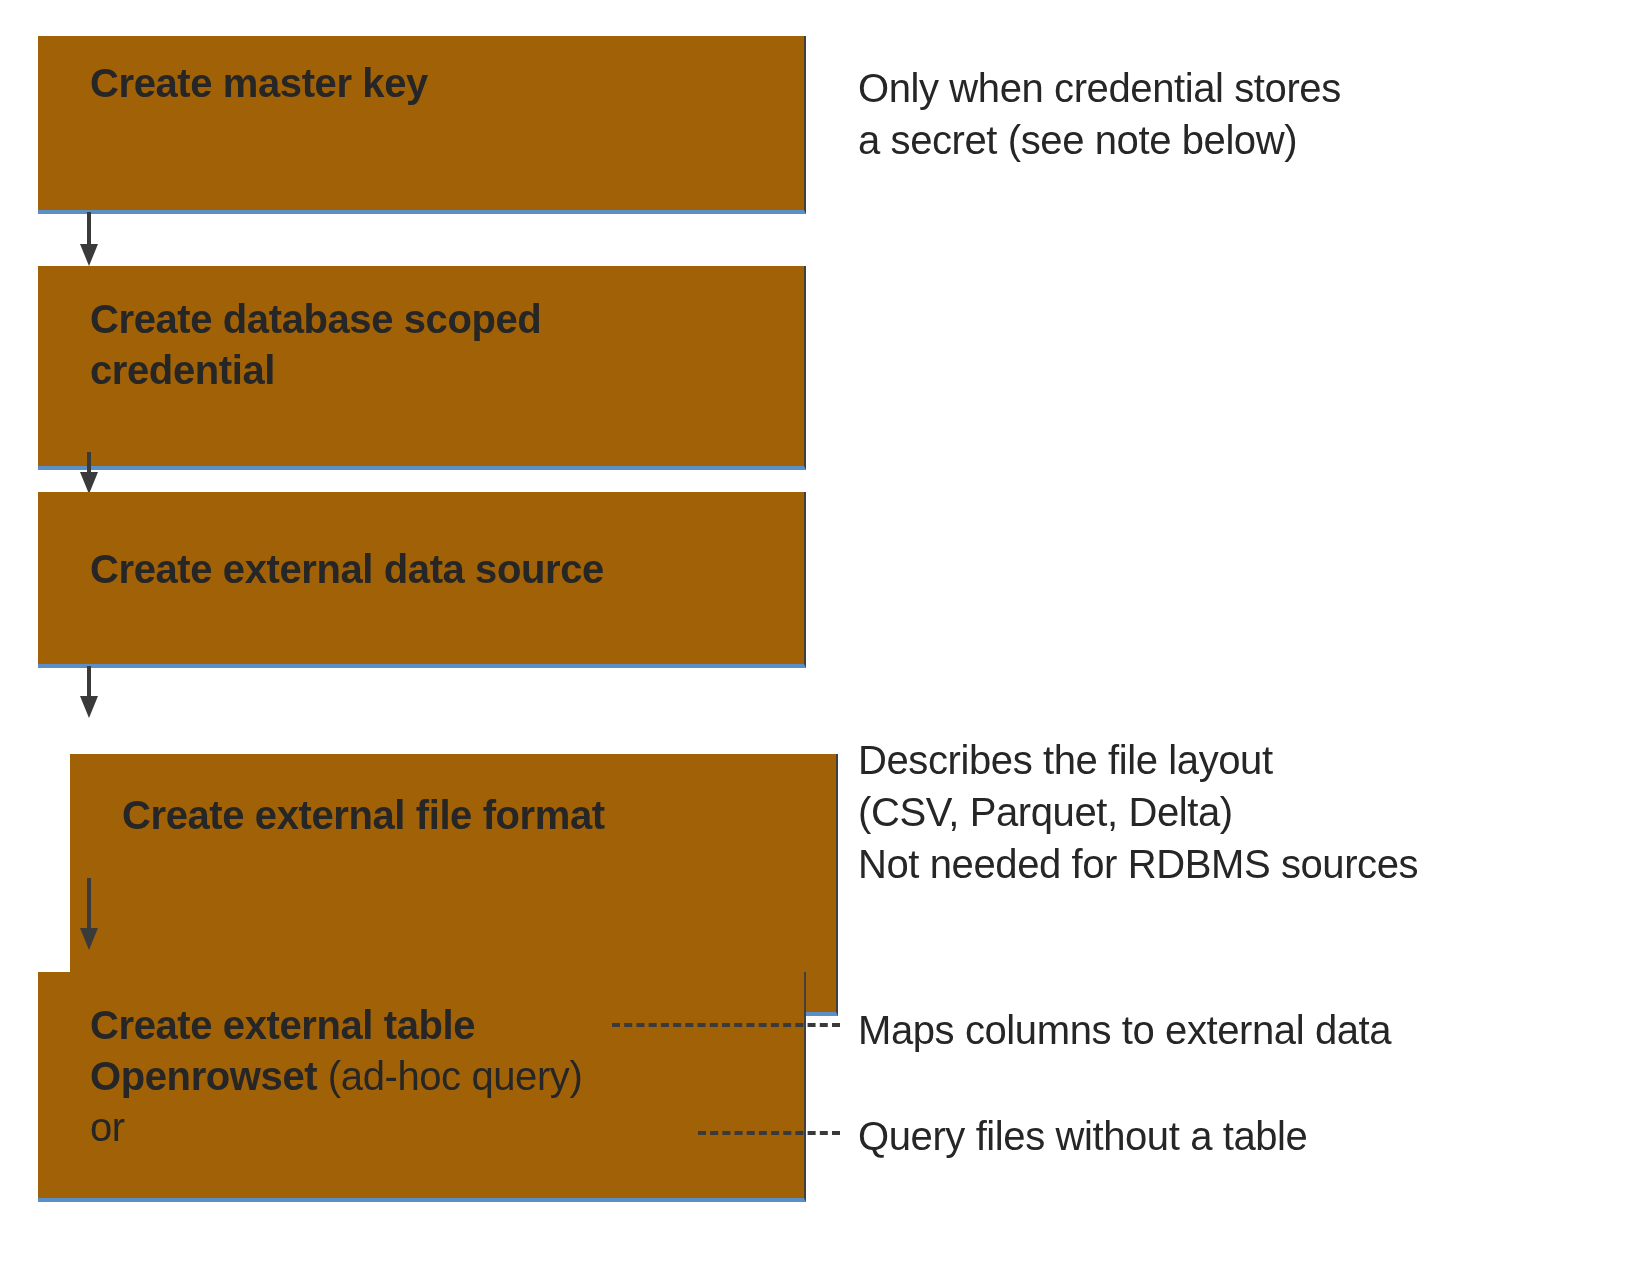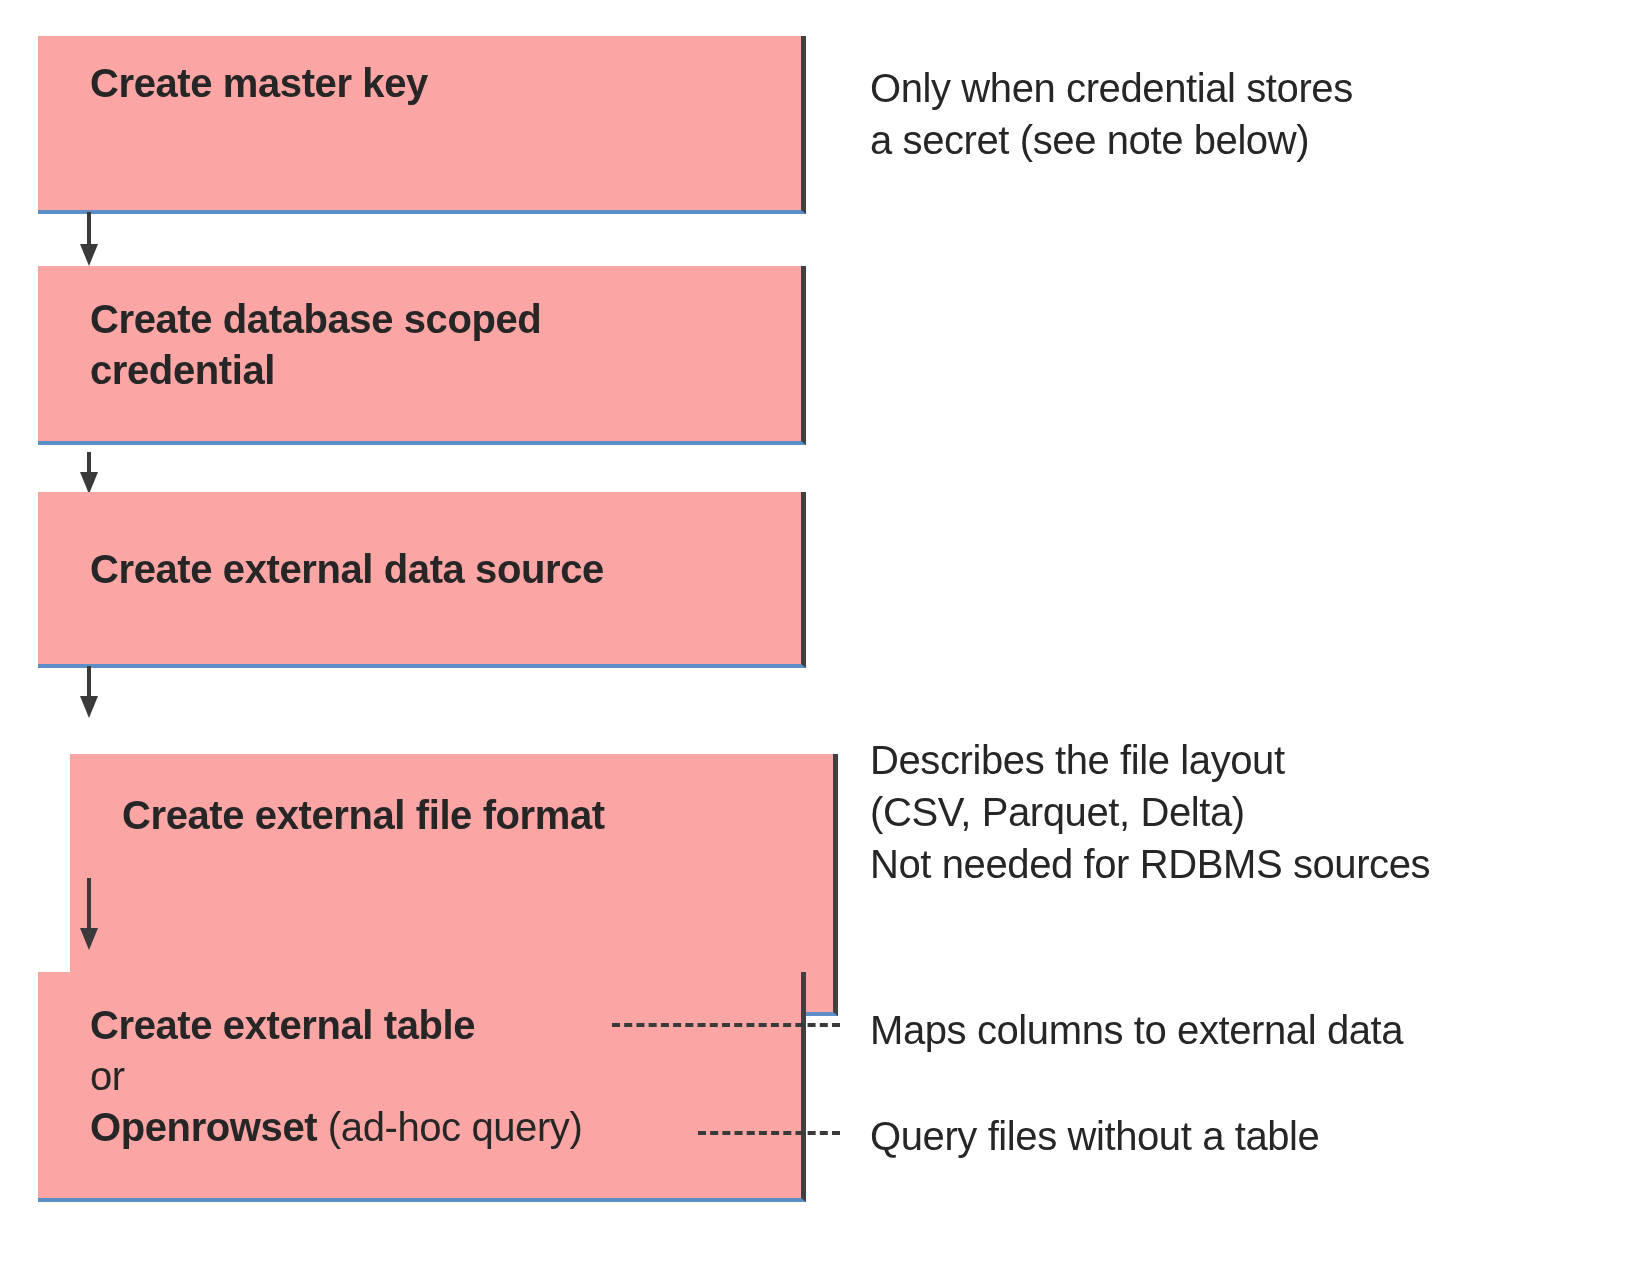--- a/index.html
+++ b/index.html
@@ -18,23 +18,23 @@
     position: relative;
     width: 1638px;
     height: 1284px;
   }
 
   
   .flow-box {
     position: absolute;
     left: 38px;
     width: 768px;
-    background: #fca5a5;
+    background: #a16207;
     border-bottom: 4px solid #5b8fc7;
-    border-right: 5px solid #404040;
+    border-right: 2px solid #404040;
     box-sizing: border-box;
   }
   .box-text {
     position: absolute;
     left: 52px;
     right: 14px;
     font-size: 40px;
     line-height: 1.28;
     color: #262626;
     letter-spacing: -0.4px;
@@ -42,21 +42,21 @@
   .box-text .strong {
     font-weight: bold;
   }
   .box-text .normal {
     font-weight: normal;
   }
   .ln { display: block; white-space: nowrap; }
 
   
   #box-master-key      { top: 36px;  height: 178px; }
-  #box-scoped-cred     { top: 266px; height: 179px; }
+  #box-scoped-cred     { top: 266px; height: 204px; }
   #box-data-source     { top: 492px; height: 176px; padding-left: 23px; }
   #box-file-format     { top: 754px; height: 262px; margin-left: 32px; }
   #box-external-table  { top: 972px; height: 230px; }
 
   #txt-master-key      { top: 22px; }
   #txt-scoped-cred     { top: 28px; }
   #txt-data-source     { top: 52px; }
   #txt-file-format     { top: 36px; }
   #txt-external-table  { top: 28px; }
 
@@ -97,21 +97,20 @@
 
   
   .annotation {
     position: absolute;
     left: 858px;
     font-size: 40px;
     line-height: 1.3;
     color: #262626;
     letter-spacing: -0.4px;
     white-space: nowrap;
-    margin-left: 12px;
   }
   #note-master-key     { top: 62px; }
   #note-scoped-cred    { top: 296px; }
   #note-data-source    { top: 518px; }
   #note-file-format    { top: 734px; }
   #note-external-table { top: 1004px; }
   #note-openrowset     { top: 1110px; }
 
   
   .dash-line {
@@ -177,22 +176,22 @@
   </div>
 
   <div class="arrow" id="arrow-last">
     <div class="shaft"></div>
     <div class="head"></div>
   </div>
 
   <div class="flow-box" id="box-external-table">
     <div class="box-text" id="txt-external-table">
       <span class="ln strong">Create external table</span>
+      <span class="ln"><span class="strong">Openrowset</span><span class="normal"> (ad-hoc query)</span></span>
       <span class="ln normal">or</span>
-      <span class="ln"><span class="strong">Openrowset</span><span class="normal"> (ad-hoc query)</span></span>
     </div>
   </div>
 
   <div class="dash-line" id="dash-table"></div>
   <div class="dash-line" id="dash-openrowset"></div>
 
   <div class="annotation" id="note-external-table">
     <span class="ln">Maps columns to external data</span>
   </div>
   <div class="annotation" id="note-openrowset">

